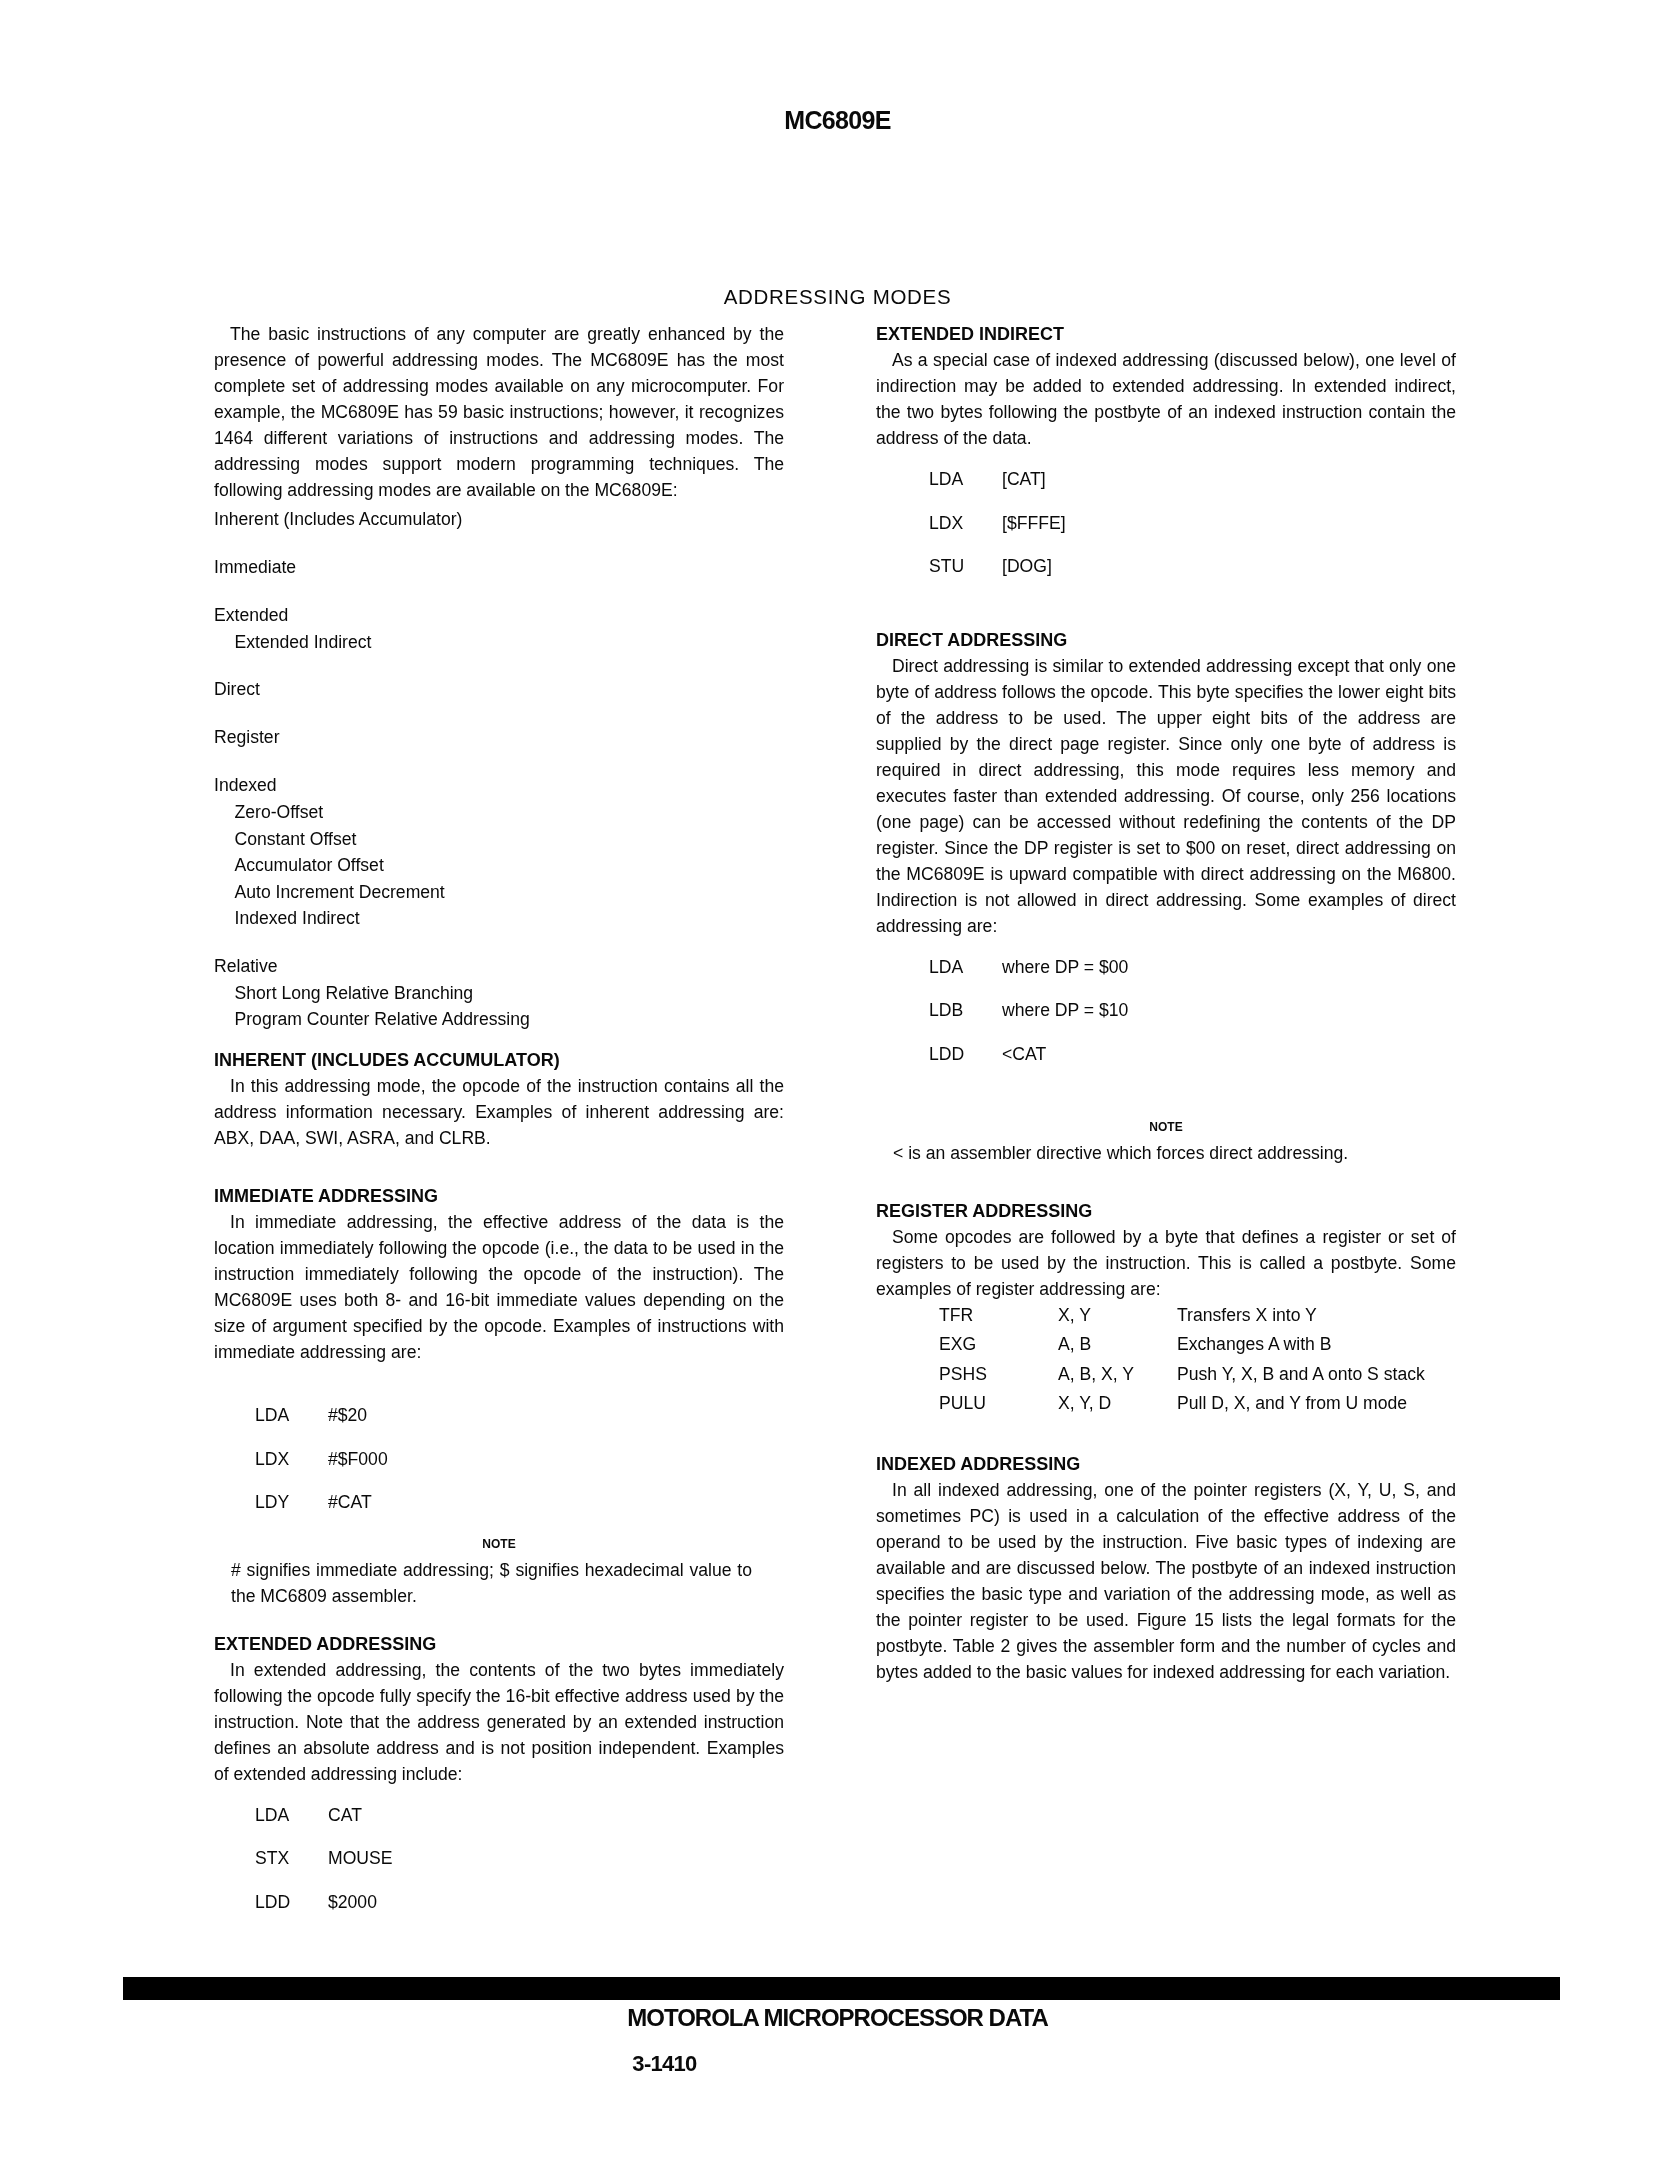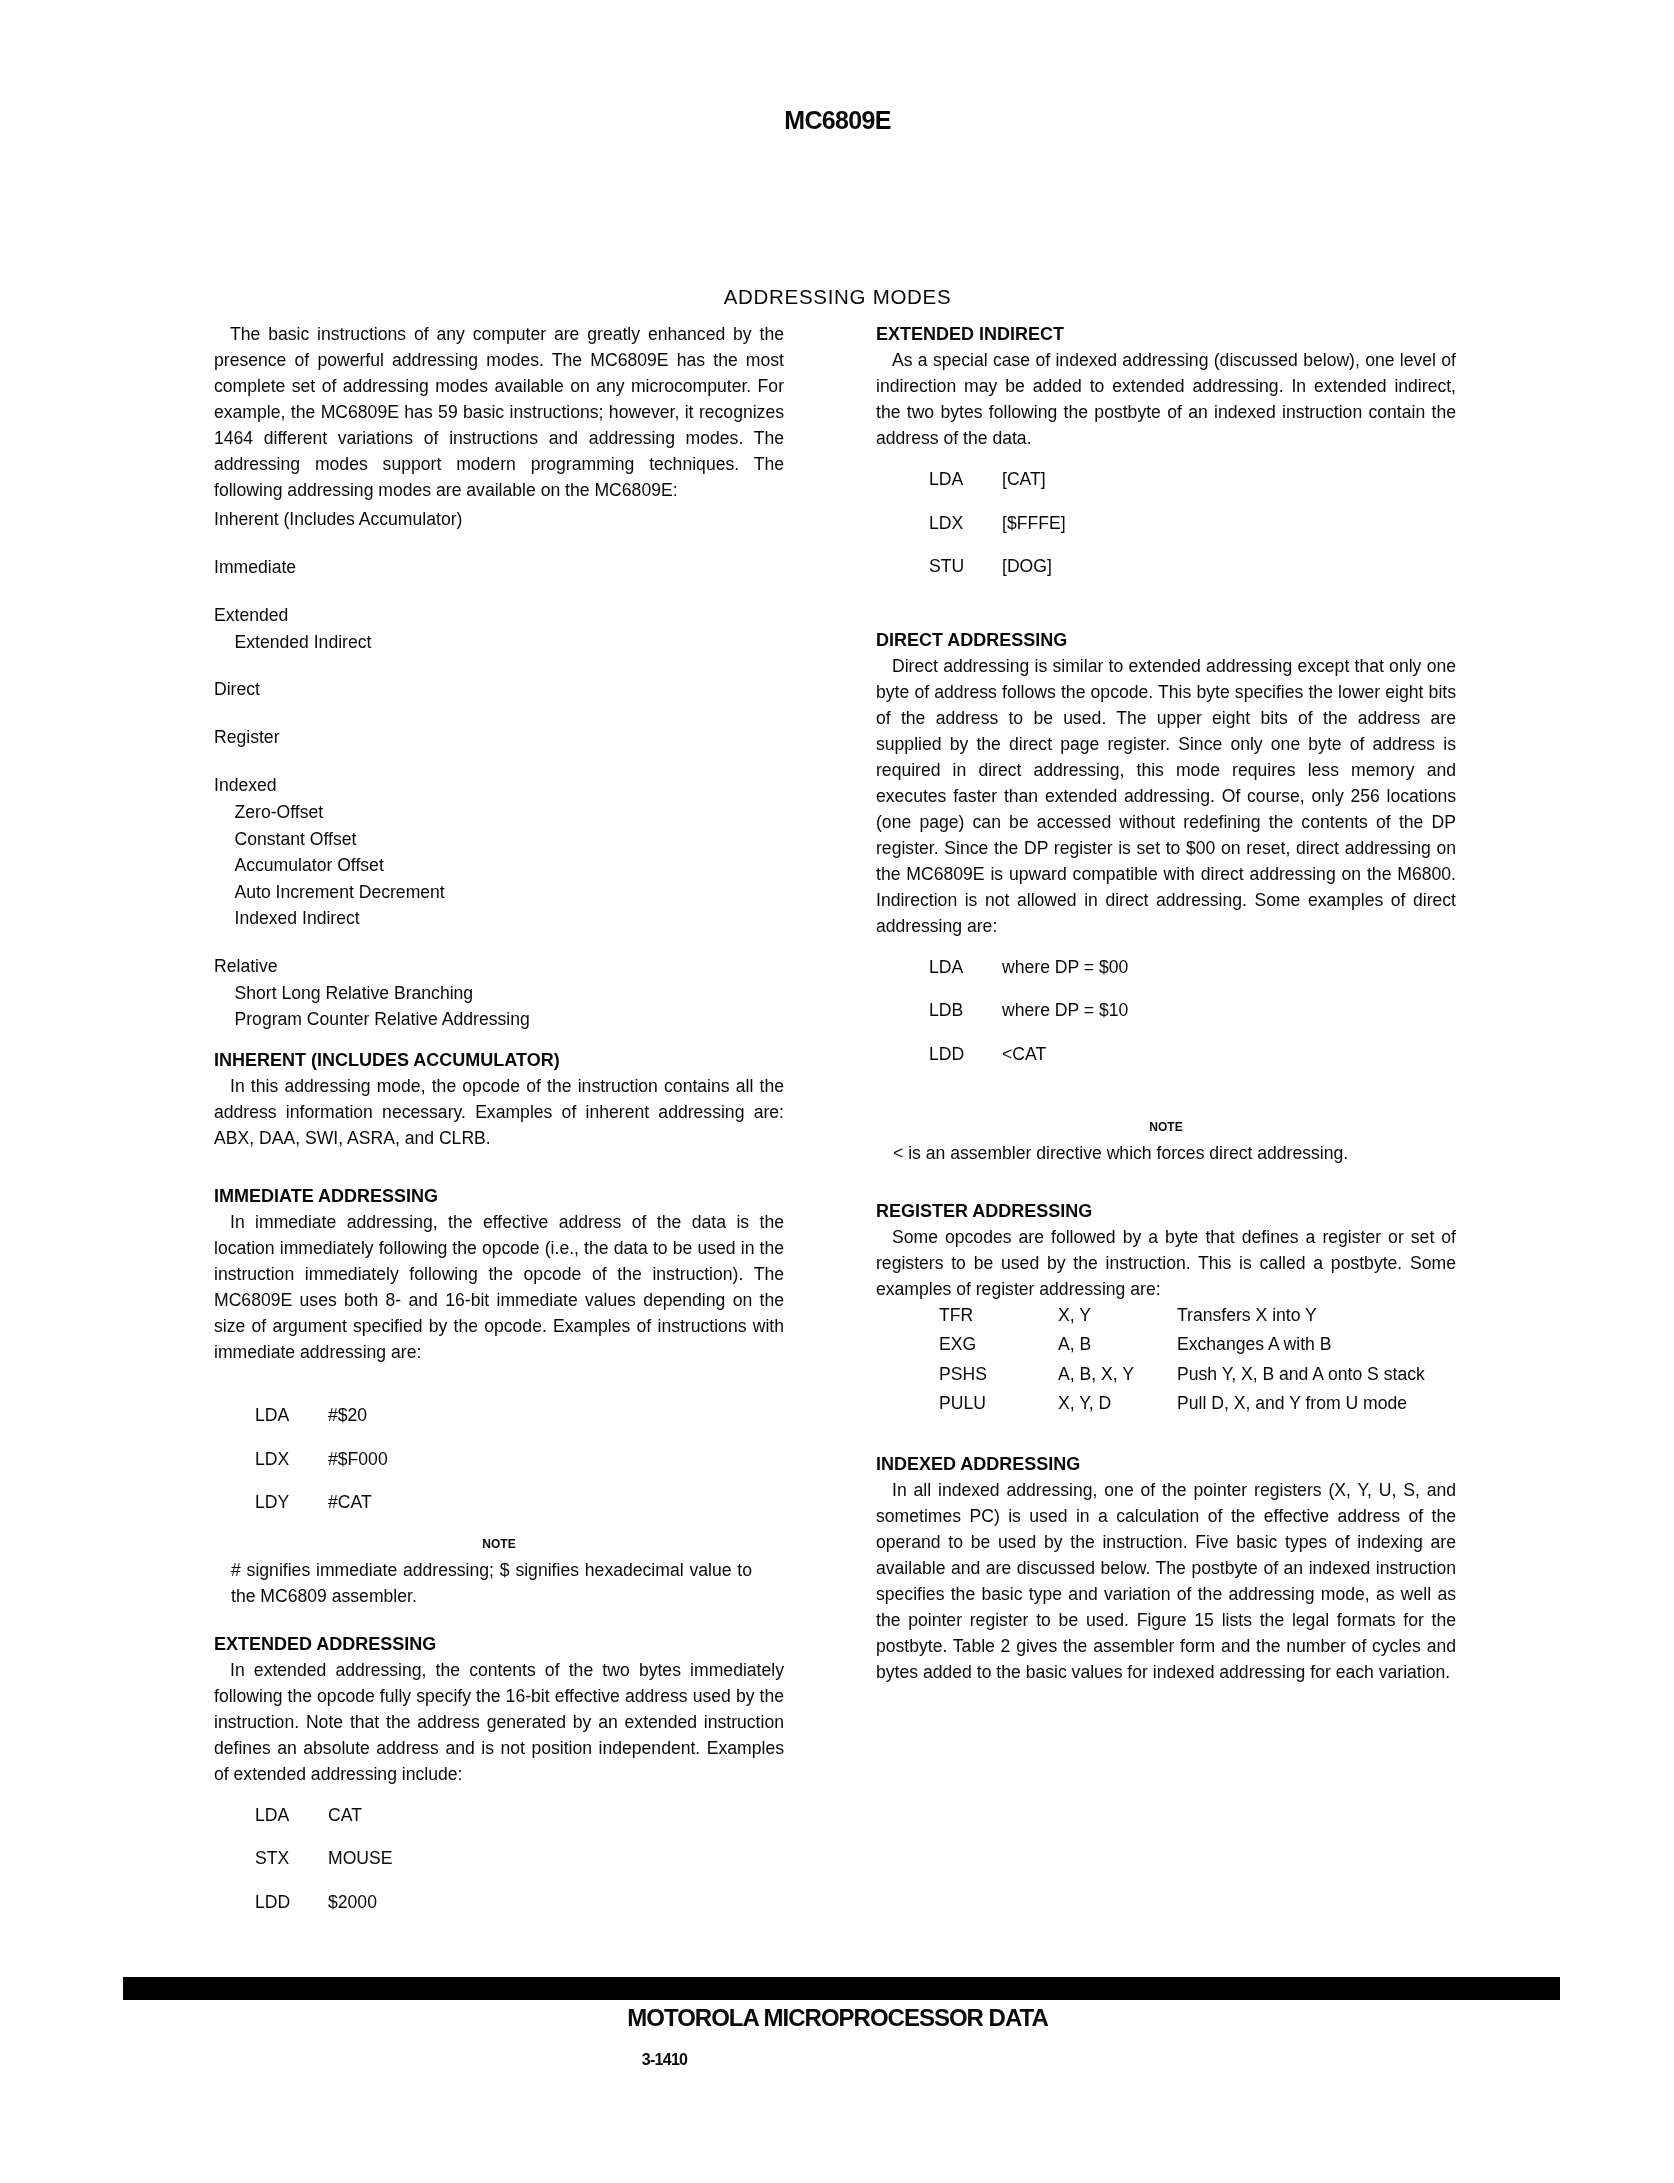--- a/index.html
+++ b/index.html
@@ -46,21 +46,21 @@
   .footer-bar {
     position: absolute; left: 123px; top: 1977px; width: 1437px; height: 23px;
     background: #000000;
   }
   .footer-title {
     position: absolute; top: 2004px; left: 0; width: 1675px; text-align: center;
     font-size: 24px; font-weight: bold; letter-spacing: -1px;
   }
   .footer-page {
     position: absolute; top: 2051px; left: 0; width: 1329px; text-align: center;
-    font-size: 16px; font-weight: bold; letter-spacing: -0.7px;
+    font-size: 22px; font-weight: bold; letter-spacing: -0.7px;
   }
 </style>
 </head>
 <body>
 
 <div class="page-title">MC6809E</div>
 <div class="section-title">ADDRESSING MODES</div>
 
 <div class="col col-left">
   <p class="para">The basic instructions of any computer are greatly enhanced by the presence of powerful addressing modes. The MC6809E has the most complete set of addressing modes available on any microcomputer. For example, the MC6809E has 59 basic instructions; however, it recognizes 1464 different variations of instructions and addressing modes. The addressing modes support modern programming techniques. The following addressing modes are available on the MC6809E:</p>

